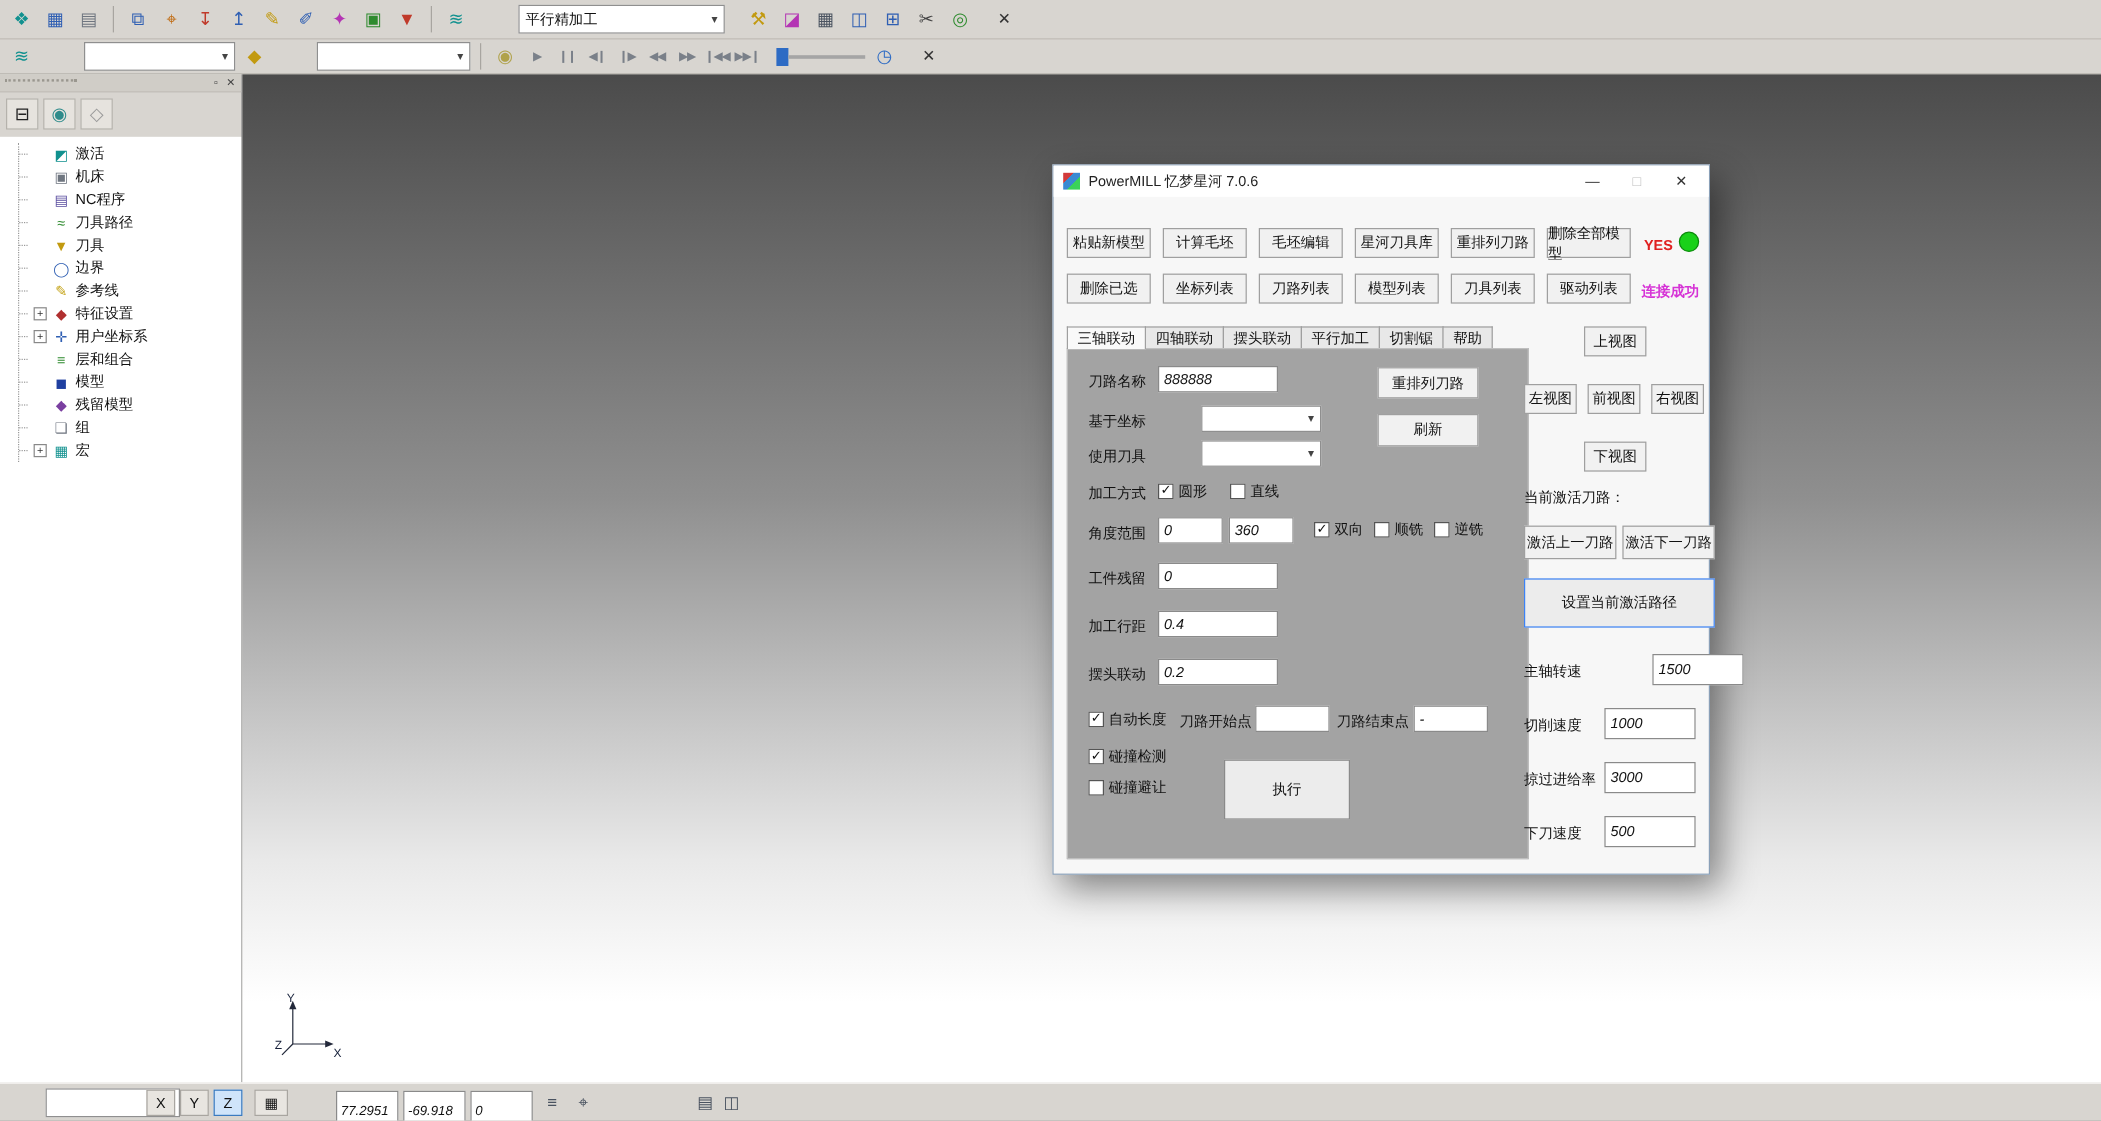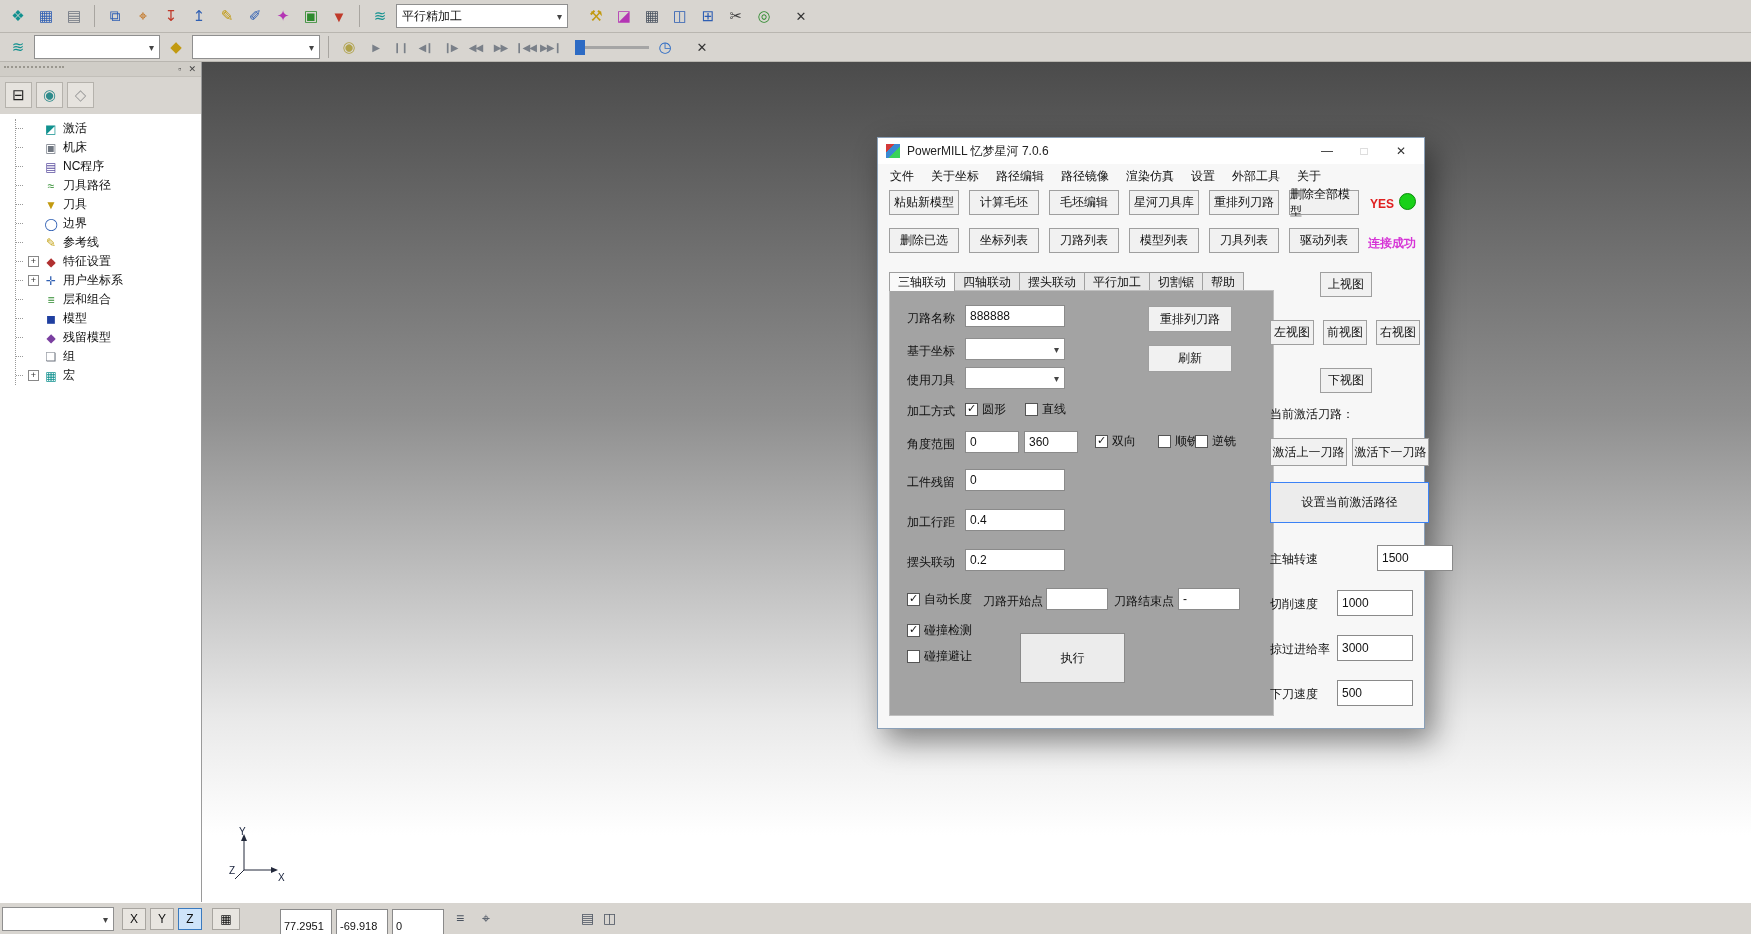--- a/index.html
+++ b/index.html
@@ -10,21 +10,21 @@
 
   
   .tb1 { position:absolute; left:0; top:0; width:100%; height:33px; background:#d8d5d0;
          border-bottom:1px solid #b9b6b0; display:flex; align-items:center; padding:0 6px; gap:4px; }
   .tb2 { position:absolute; left:0; top:33px; width:100%; height:29px; background:#d8d5d0;
          border-bottom:1px solid #b9b6b0; display:flex; align-items:center; padding:0 6px; gap:4px; }
   .ticon { width:24px; height:24px; display:flex; align-items:center; justify-content:center;
            font-size:15px; cursor:default; }
   .tsep { width:1px; height:22px; background:#a8a5a0; margin:0 4px; }
   .combo { height:24px; background:#fff; border:1px solid #8f8f8f; display:flex; align-items:center;
-           justify-content:space-between; padding:0 5px; font-size:12px; color:#111; }
+           justify-content:space-between; padding:0 5px; font-size:12px; color:#111;margin-left:36px; }
   .caret { font-size:10px; color:#444; margin-left:6px; }
   .tb-close { margin-left:12px; font-size:13px; color:#333; width:18px; text-align:center; }
   .pbtn { width:21px; height:20px; display:flex; align-items:center; justify-content:center;
           color:#7a8089; font-size:10px; letter-spacing:-1px; }
   .slider { width:74px; height:16px; display:flex; align-items:center; margin-left:10px; }
   .slider .handle { width:10px; height:15px; background:#2d6bc4; }
   .slider .track { flex:1; height:3px; background:#a5a5a5; }
 
   
   .explorer { position:absolute; left:0; top:62px; width:202px; bottom:32px;
@@ -69,21 +69,21 @@
          background:#19d119; border:1px solid #0a8a0a; }
   .connected { position:absolute; left:490px; top:97px; color:#d633d6; font-size:12px; font-weight:bold; }
   .tabs { position:absolute; left:11px; top:134px; display:flex; height:19px; }
   .tab { padding:0 8px; border:1px solid #9f9f9f; border-bottom:none; background:#e8e8e8; font-size:12px;
          display:flex; align-items:center; margin-right:-1px; }
   .tab.active { background:#f9f9f9; position:relative; z-index:2; }
   .panel { position:absolute; left:11px; top:152px; width:385px; height:426px; border:1px solid #bfbfbf;
            background:#a3a3a3; }
   .flabel { position:absolute; font-size:12px; color:#111; white-space:nowrap; }
   .tin { position:absolute; height:22px; background:#fff; border:1px solid #8a8a8a; font-size:12px;
-         padding:0 4px; font-family:"Liberation Sans","DejaVu Sans",sans-serif; color:#111; }
+         padding:0 4px; font-family:"Liberation Sans","DejaVu Sans",sans-serif; color:#111;font-style:italic; }
   .sel { position:absolute; height:22px; width:100px; }
   .cb { position:absolute; display:flex; align-items:center; gap:4px; font-size:12px; white-space:nowrap; }
   .box { width:13px; height:13px; border:1px solid #555; background:#fff; position:relative; flex:none; }
   .checked .box::after { content:"✓"; position:absolute; left:1px; top:-2px; font-size:11px; color:#111; }
   .exec { left:130px; top:342px; width:105px; height:50px; background:#ececec; border:1px solid #8a8a8a; }
   .bigbtn { background:#ececec; border:1px solid #3b82f6; }
 
   
   .statusbar { position:absolute; left:0; bottom:0; width:100%; height:32px; background:#d8d5d0;
                border-top:1px solid #ffffff; }
@@ -260,30 +260,20 @@
   </div>
 
   <div class="dialog">
     <div class="dlg-title">
       <span class="dlg-appicon"></span>
       <span class="ttl">PowerMILL 忆梦星河  7.0.6</span>
       <span class="wbtn">—</span>
       <span class="wbtn max">□</span>
       <span class="wbtn">✕</span>
     </div>
-    <div class="dlg-menu">
-      <span>文件</span>
-      <span>关于坐标</span>
-      <span>路径编辑</span>
-      <span>路径镜像</span>
-      <span>渲染仿真</span>
-      <span>设置</span>
-      <span>外部工具</span>
-      <span>关于</span>
-    </div>
 
     <div class="btn row1-btn" style="left:11px">粘贴新模型</div>
     <div class="btn row1-btn" style="left:91px">计算毛坯</div>
     <div class="btn row1-btn" style="left:171px">毛坯编辑</div>
     <div class="btn row1-btn" style="left:251px">星河刀具库</div>
     <div class="btn row1-btn" style="left:331px">重排列刀路</div>
     <div class="btn row1-btn" style="left:411px">删除全部模型</div>
     <span class="yes">YES</span>
     <span class="dot"></span>
 
@@ -328,21 +318,21 @@
           <span>直线</span>
         </span>
 
       <span class="flabel" style="left:17px;top:145px">角度范围</span>
       <input class="tin" style="left: 75px; top: 140px; width: 54px;" value="0">
       <input class="tin" style="left: 134px; top: 140px; width: 54px;" value="360">
       <span class="cb checked" style="left:205px;top:142px">
           <span class="box"></span>
           <span>双向</span>
         </span>
-      <span class="cb" style="left:268px;top:142px">
+      <span class="cb" style="left:255px;top:142px">
           <span class="box"></span>
           <span>顺铣</span>
         </span>
       <span class="cb" style="left:305px;top:142px">
           <span class="box"></span>
           <span>逆铣</span>
         </span>
 
       <span class="flabel" style="left:17px;top:183px">工件残留</span>
       <input class="tin" style="left: 75px; top: 178px; width: 100px;" value="0">

